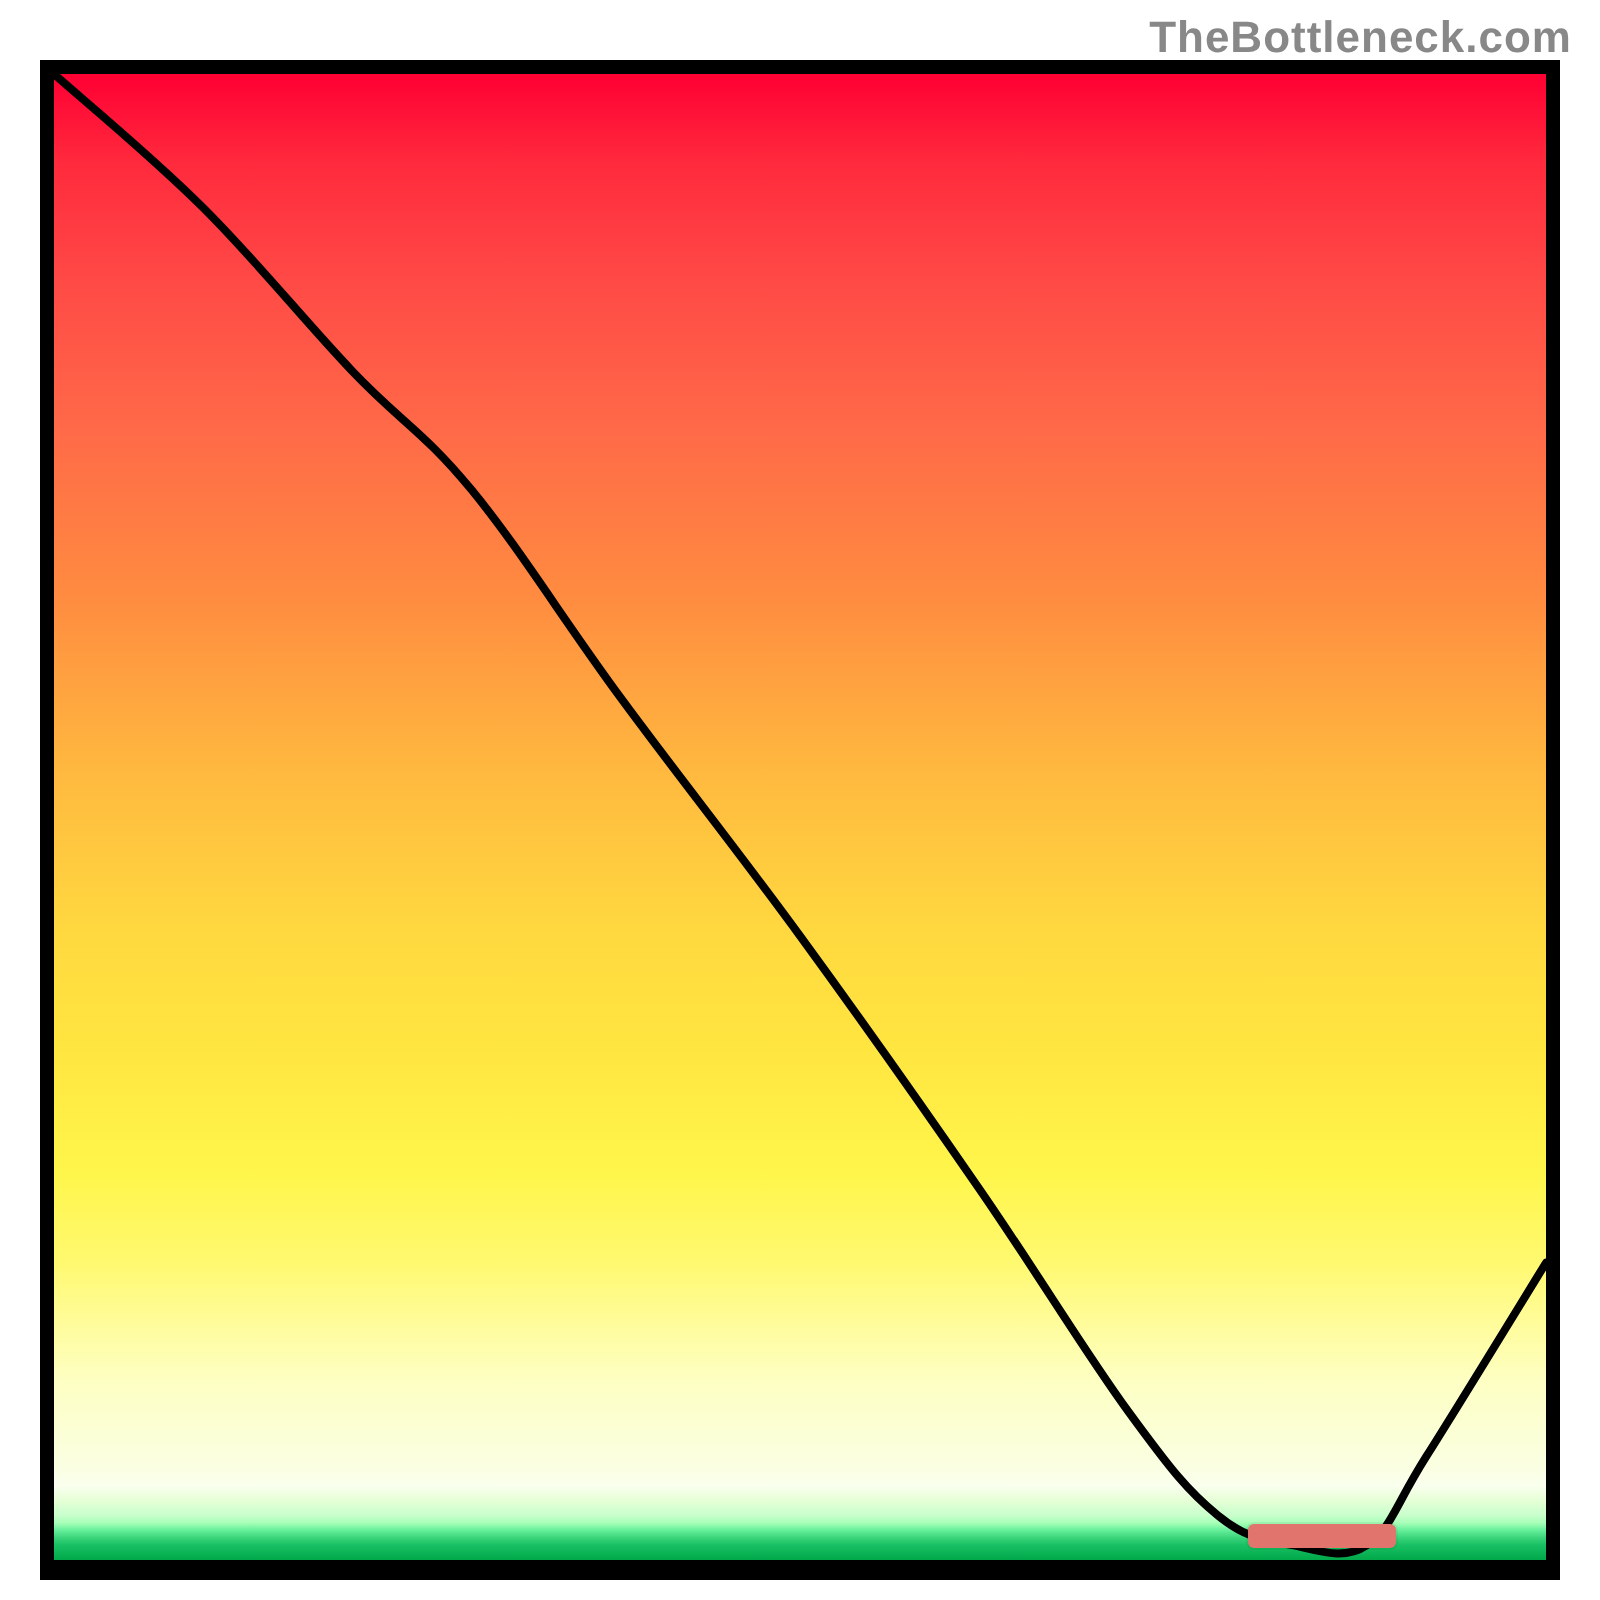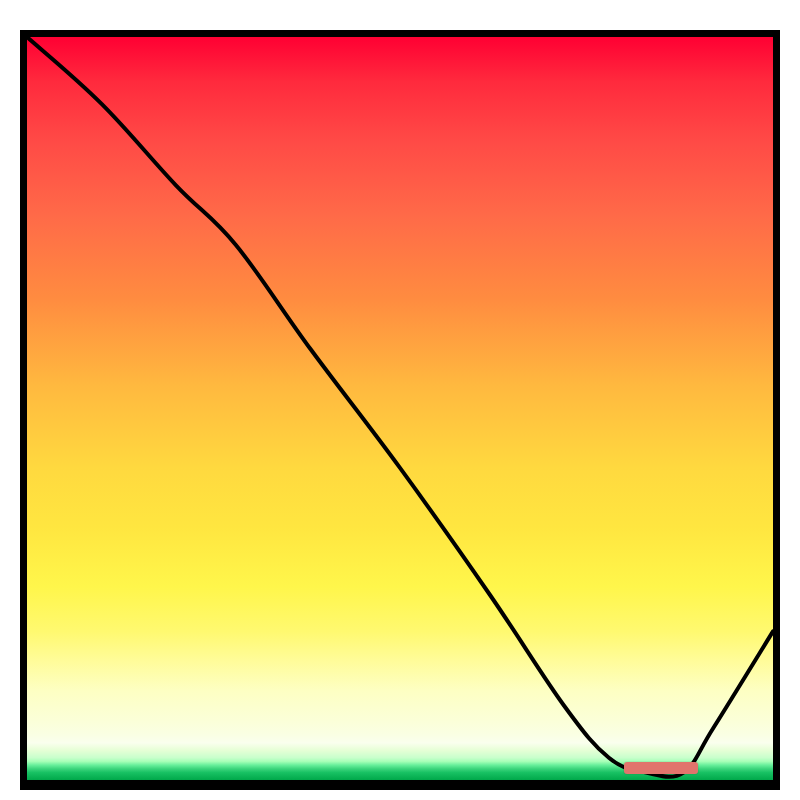--- a/index.html
+++ b/index.html
@@ -74,20 +74,21 @@
     position: absolute;
     height: 12px;
     background: #e1746c;
     border-radius: 3px;
     box-shadow: 0 0 0 1px rgba(0,0,0,0.05);
   }
 </style>
 </head>
 <body>
 <div class="wrap">
+  <div class="watermark">TheBottleneck.com</div>
 
   <div class="plot-frame">
     <svg class="curve" viewBox="0 0 746 743" preserveAspectRatio="none">
       <path fill="none" stroke="#000000" stroke-width="4" stroke-linecap="round" stroke-linejoin="round" d="M 0,0 C 13.428,12.036599999999995 47.74400000000001,40.121999999999986 74.60000000000001,66.86999999999998 C 101.45600000000002,93.61799999999997 125.02960000000002,123.18939999999996 149.20000000000002,148.59999999999997 C 173.37040000000002,174.01059999999998 184.70960000000002,178.61720000000003 208.88000000000002,208.04000000000002 C 233.05040000000002,237.46280000000002 253.93840000000003,271.938 283.48,312.06 C 313.02160000000003,352.182 340.7728,386.80580000000003 373,430.94000000000005 C 405.2272,475.0742000000001 432.97839999999997,514.4532 462.52,557.25 C 492.0616,600.0468 515.6352,639.2772 537.12,668.7 C 558.6048,698.1228000000001 567.1092,708.6734 581.88,720.71 C 596.6508,732.7466000000001 605.752,732.8952 619.18,735.57 C 632.608,738.2448 644.3948,743.5944000000001 656.48,735.57 C 668.5652,727.5456 670.2064,716.4006 686.32,690.99 C 702.4336000000001,665.5794 735.2576,611.7862 746,594.4"></path>
     </svg>
     <div class="marker" style="left: 596.8px; width: 74.6px; bottom: 5.944px; height: 11.888px; background: rgb(225, 116, 108);"></div>
   </div>
 </div>
 
 </body></html>

